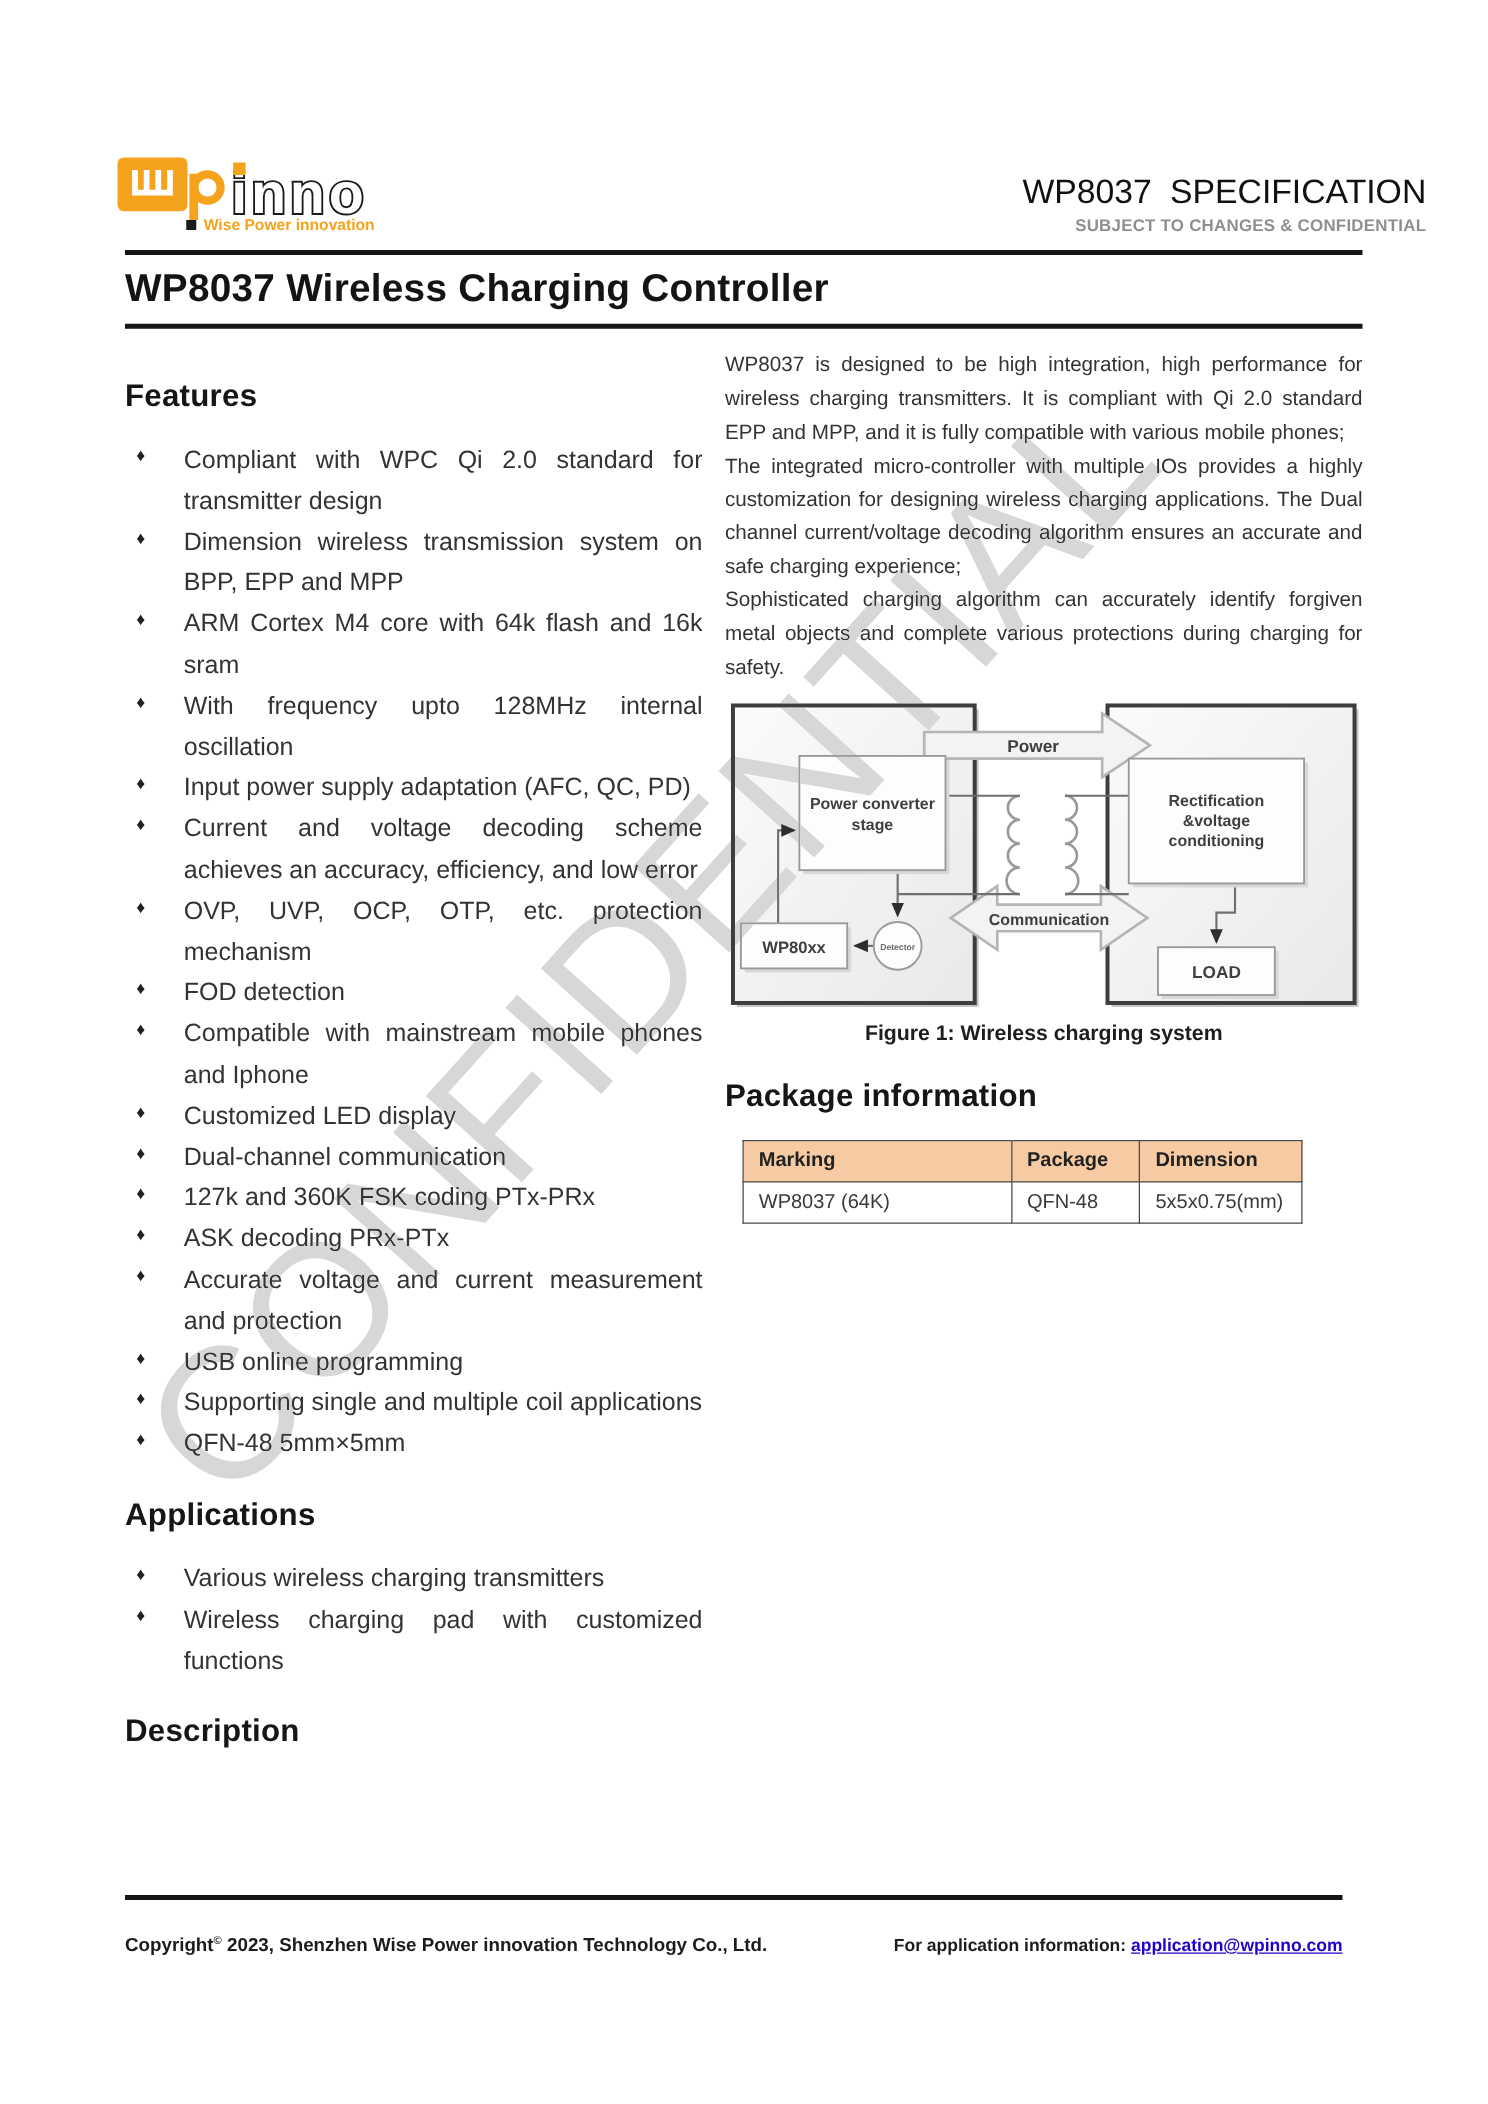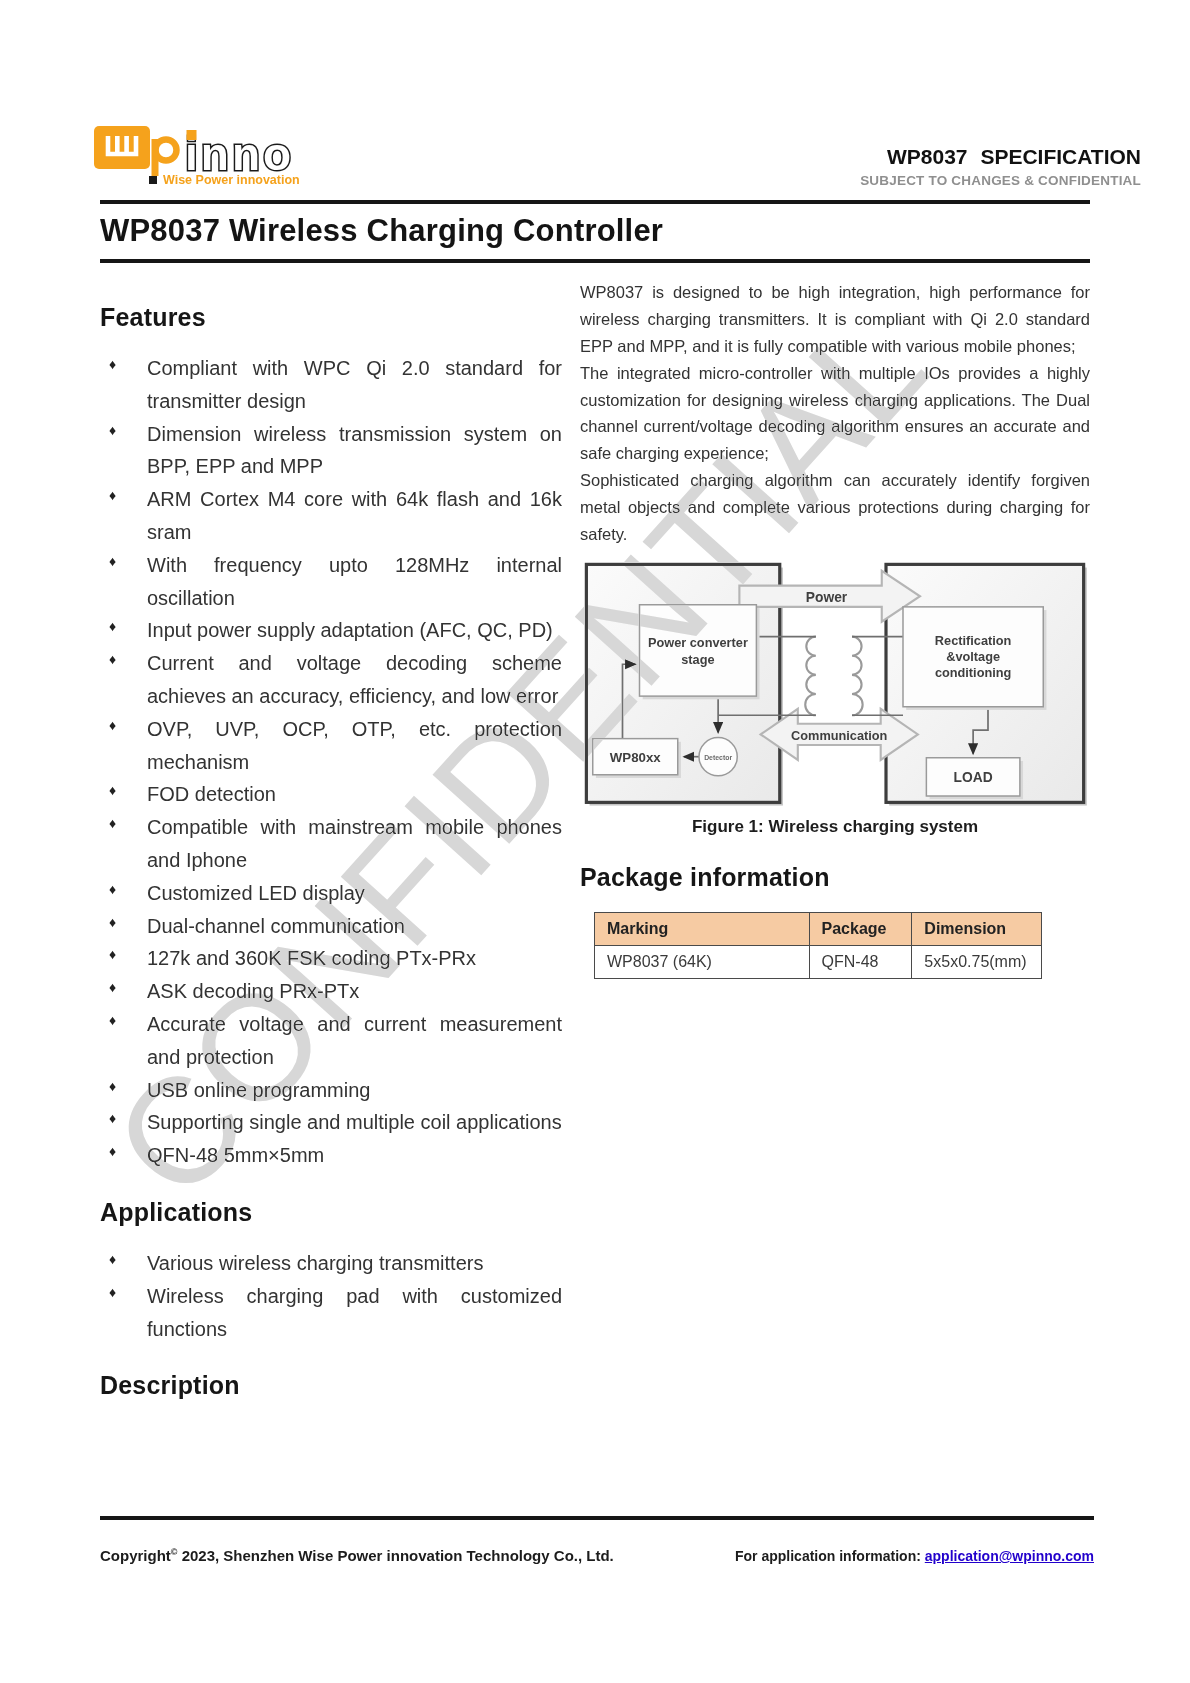--- a/index.html
+++ b/index.html
@@ -30,21 +30,21 @@
   .header {
     padding: 0 49px;
     margin-top: 122px;
     display: flex;
     justify-content: space-between;
     align-items: flex-end;
     margin-left: 44px;
   }
   .logo-block { line-height: 0; }
   .spec-block { text-align: right; padding-bottom: 4px; }
-  .spec-title { font-size: 21px; font-weight: bold; color: #111; word-spacing: 7px; }
+  .spec-title { font-size: 27px; font-weight: normal; color: #111; word-spacing: 7px; }
   .spec-sub   { font-size: 13.5px; font-weight: bold; color: #8f8f8f; margin-top: 4px; letter-spacing: .2px; }
   .rule { margin: 0 100px; height: 4px; background: #161616; }
   .rule-top { margin-top: 8px; }
   .doc-title {
     padding: 0 100px;
     font-size: 31px;
     font-weight: bold;
     color: #141414;
     margin-top: 9px;
     margin-bottom: 10px;
@@ -114,21 +114,21 @@
   table.pkg th, table.pkg td {
     border: 1.4px solid #4a4a4a;
     padding: 7px 12px;
     text-align: left;
     color: #222;
   }
   table.pkg th { background: #f6cba3; font-weight: bold; }
   table.pkg td { background: #ffffff; font-weight: normal; color: #3a3a3a; }
   .w-mark { width: 48%; } .w-pkg { width: 23%; } .w-dim { width: 29%; }
   
-  .footer { position: absolute; left: 100px; right: 96px; top: 1516px; z-index: 6; }
+  .footer { position: absolute; left: 100px; right: 116px; top: 1516px; z-index: 6; }
   .footer .rule-f { height: 4px; background: #161616; }
   .footer-row {
     margin-top: 27px;
     display: flex;
     justify-content: space-between;
     align-items: baseline;
   }
   .copyright { font-size: 15px; font-weight: bold; color: #1c1c1c; }
   .copyright sup { font-size: 9px; }
   .contact { font-size: 14px; font-weight: bold; color: #1c1c1c; }

